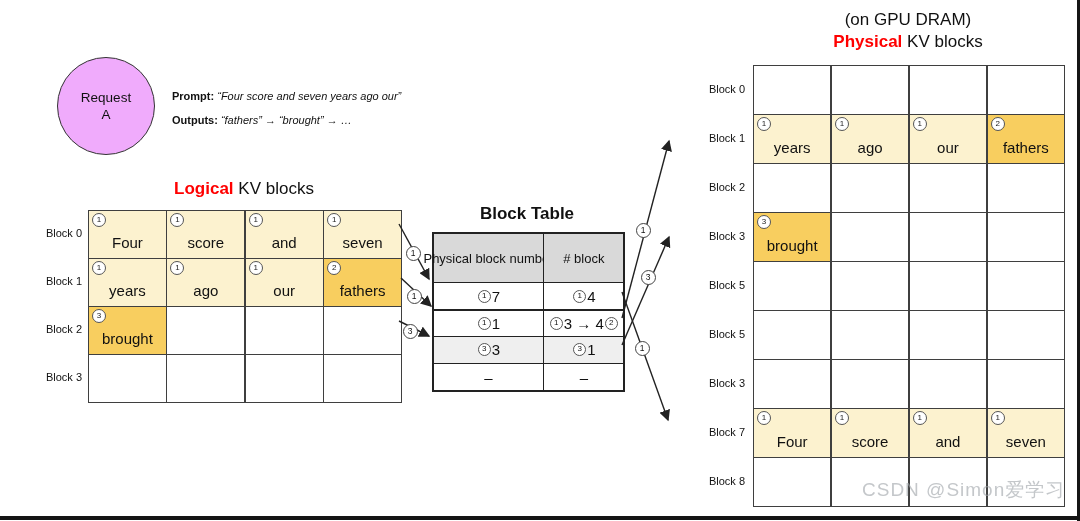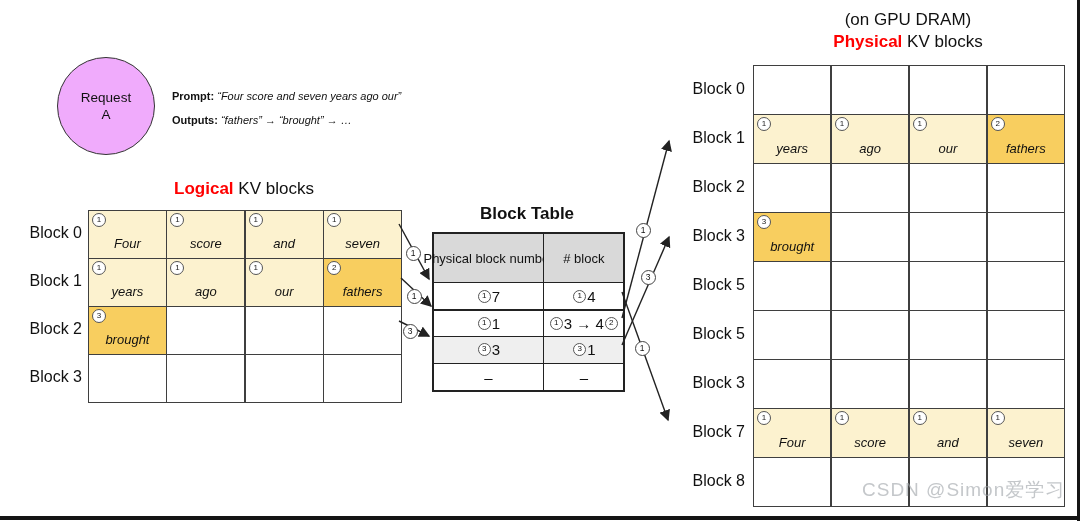--- a/index.html
+++ b/index.html
@@ -17,25 +17,25 @@
   .qtext{font-style:italic;}
 
   
   .sec-title{position:absolute;text-align:center;font-size:17px;line-height:22px;}
   .red{color:#f00;font-weight:bold;}
 
   
   .kv-grid{position:absolute;display:grid;background:#3f3f3f;gap:1.5px;border:1.5px solid #3f3f3f;}
   .cell{position:relative;background:#fff;display:flex;align-items:flex-end;justify-content:center;
         padding-bottom:7px;box-sizing:border-box;}
-  .word{font-style:italic;font-size:13px;}
+  .word{font-size:15px;}
   .badge{position:absolute;top:2px;left:3px;width:12px;height:12px;border:1px solid #555;
          border-radius:50%;background:#fff;font-size:8px;line-height:12px;text-align:center;
          font-style:normal;color:#222;}
-  .row-label{position:absolute;font-size:16px;text-align:center;display:flex;align-items:center;
+  .row-label{position:absolute;font-size:11px;text-align:center;display:flex;align-items:center;
              justify-content:flex-end;}
 
   
   .bt-grid{position:absolute;left:432px;top:232px;display:grid;grid-template-columns:109px 79px;
            grid-template-rows:48px 26px 25px 26px 26px;background:#222;gap:1.3px;border:2px solid #222;}
   .bt-cell{background:#fff;display:flex;align-items:center;justify-content:center;
            font-size:15px;white-space:nowrap;}
   .bt-head{background:#d9d9d9;font-size:13px;line-height:15px;text-align:center;}
   .ibadge{display:inline-block;width:11px;height:11px;border:1px solid #555;border-radius:50%;
           background:#fff;font-size:8px;line-height:10.5px;text-align:center;vertical-align:4px;

